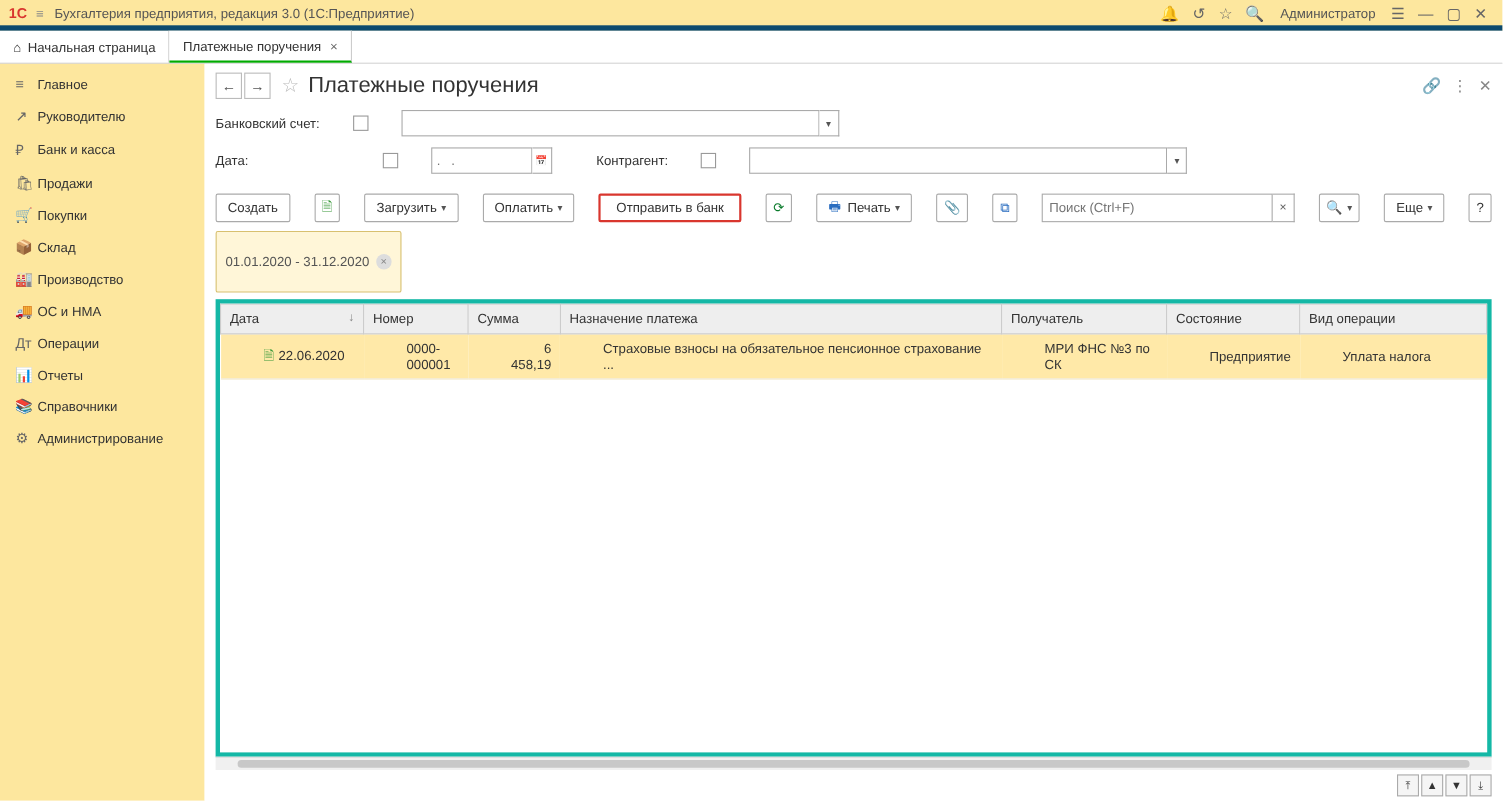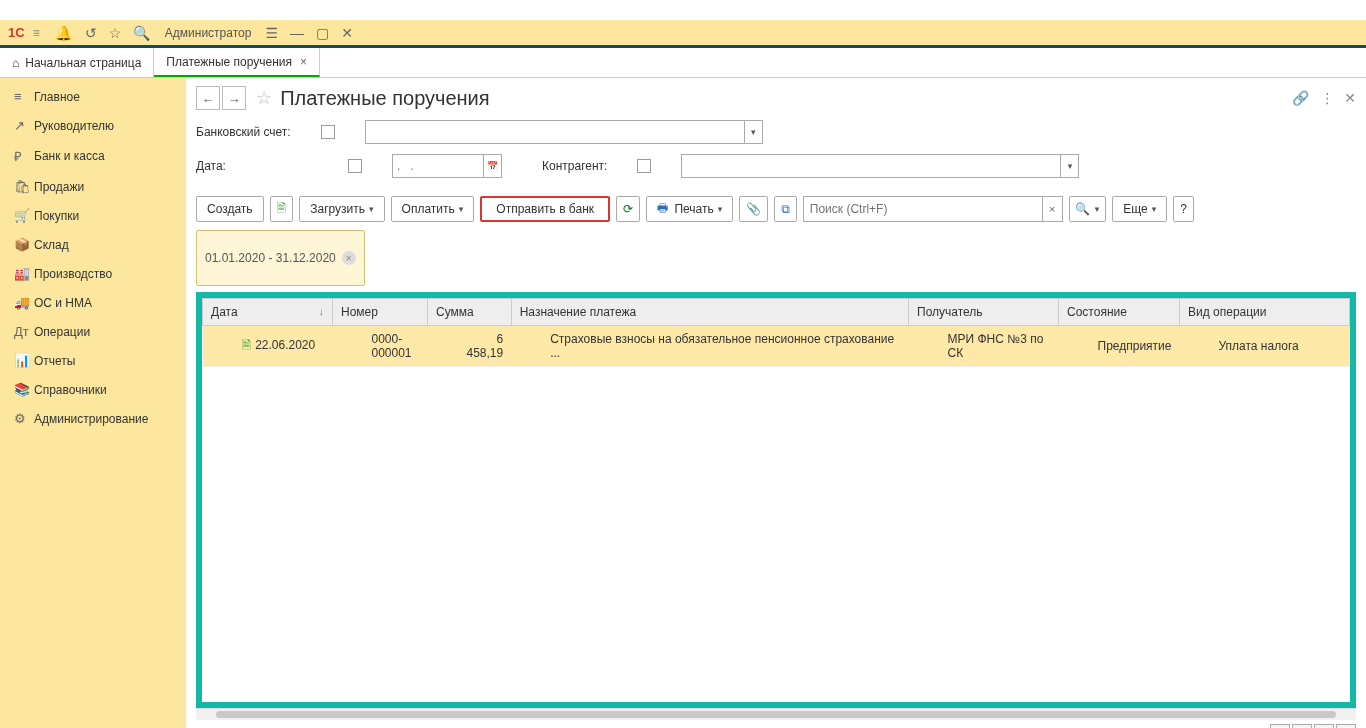--- a/index.html
+++ b/index.html
@@ -1,17 +1,17 @@
 <!DOCTYPE html>
 <html><head>
 <meta charset="utf-8">
 <style>
 * { box-sizing: border-box; margin: 0; padding: 0; }
 body { font-family: Arial, sans-serif; font-size: 12px; color: #333; background: #fff; width: 1366px; height: 728px; overflow: hidden; }
-.titlebar { background: #fde79e; height: 28px; display: flex; align-items: center; padding: 0 8px; border-bottom: 3px solid #0c4a6e; margin-top: 20px; }
+.titlebar { background: #fde79e; height: 28px; display: flex; align-items: center; padding: 0 8px; border-bottom: 5px solid #0c4a6e; }
 .titlebar .logo { color: #d9362e; font-weight: bold; font-size: 13px; margin-right: 8px; }
 .titlebar .hamburger { margin-right: 10px; cursor: pointer; color: #888; }
 .titlebar .title { flex: 1; color: #555; font-size: 12px; }
 .titlebar .tbicon { margin: 0 6px; cursor: pointer; color: #666; font-size: 14px; }
 .titlebar .user { color: #555; margin: 0 8px; }
 .tabs { display: flex; background: #fff; border-bottom: 1px solid #ccc; height: 30px; }
 .tab { display: flex; align-items: center; padding: 0 12px; border-right: 1px solid #ccc; cursor: pointer; font-size: 12px; color: #333; }
 .tab.active { border-bottom: 2px solid #0a0; background: #fff; }
 .tab .home-icon { margin-right: 6px; }
 .tab .close { margin-left: 8px; cursor: pointer; color: #666; }
@@ -26,50 +26,51 @@
 .page-title { font-size: 20px; color: #333; }
 .hdr-right { margin-left: auto; display: flex; align-items: center; gap: 10px; }
 .hdr-right span { cursor: pointer; color: #888; font-size: 14px; }
 .filters { margin-bottom: 8px; }
 .frow { display: flex; align-items: center; margin-bottom: 10px; gap: 24px; }
 .flabel { font-size: 12px; color: #333; margin-right: 6px; }
 .fchk { margin-right: 6px; width: 14px; height: 14px; border: 1px solid #999; background: #fff; display: inline-block; }
 .finput { border: 1px solid #aaa; height: 24px; padding: 0 4px; font-size: 12px; background: #fff; }
 .fselect { display: flex; }
 .fselect .dd { width: 18px; border: 1px solid #aaa; border-left: none; display: flex; align-items: center; justify-content: center; font-size: 9px; color: #555; background:#fff; cursor:pointer; }
-.toolbar { display: flex; align-items: center; gap: 6px; margin-bottom: 8px; flex-wrap: wrap; }
+.toolbar { display: flex; align-items: center; gap: 22px; margin-bottom: 8px; flex-wrap: wrap; }
 .btn { border: 1px solid #aaa; background: #fff; height: 26px; padding: 0 10px; display: flex; align-items: center; cursor: pointer; font-size: 12px; color: #333; border-radius: 2px; }
 .btn .caret { margin-left: 4px; font-size: 9px; color: #555; }
 .btn.icon-only { padding: 0 6px; }
 .btn.green { color: #0a7a2b; }
 .btn.highlight { border: 2px solid #d9362e; padding: 0 14px; }
 .btn.print .picon { color: #2a6dc0; margin-right: 6px; }
 .searchbox { display: flex; flex: 1; max-width: 260px; }
 .searchbox input { flex:1; border: 1px solid #aaa; height: 26px; padding: 0 6px; font-size: 12px; color: #999; }
 .searchbox .clr { width: 20px; border:1px solid #aaa; border-left:none; display:flex; align-items:center; justify-content:center; font-size:11px; color:#666; cursor:pointer; }
 .datefilter { display: inline-flex; align-items: center; border: 1px solid #d8c070; background: #fff6d8; padding: 20px 8px; font-size: 12px; color: #555; border-radius: 2px; margin-bottom: 6px; }
 .datefilter .clrf { margin-left: 6px; color: #888; cursor: pointer; background:#ddd; border-radius:50%; width:14px; height:14px; display:flex; align-items:center; justify-content:center; font-size:10px;}
-.table-wrap { flex: 1; border: 6px solid #14b8a6; overflow: auto; position: relative; }
+.table-wrap { flex: 1; border: 4px solid #14b8a6; overflow: auto; position: relative; }
 table { width: 100%; border-collapse: collapse; font-size: 12px; }
 th { background: #eee; text-align: left; padding: 6px 8px; border: 1px solid #ccc; font-weight: normal; color: #333; }
 th .sort { float: right; color: #888; font-size: 11px; }
 td { padding: 6px 8px; border-bottom: 1px solid #eee; }
 tr.selected td { background: #ffe9a8; padding-left: 39px; }
 .docicon { color: #3a9a3a; margin-right: 4px; }
 .bottom-nav { display: flex; justify-content: flex-end; gap: 2px; padding: 4px 0; }
 .bnbtn { width: 20px; height: 20px; border: 1px solid #aaa; display: flex; align-items: center; justify-content: center; font-size: 10px; cursor: pointer; background: #f5f5f5; }
 .scrollbar-h { height: 12px; background: #f0f0f0; border-top: 1px solid #ddd; position:relative; }
 .scrollbar-h .thumb{ position:absolute; left:20px; right:20px; top:2px; bottom:2px; background:#c8c8c8; border-radius:4px;}
 </style>
 </head>
 <body>
 
 <div class="titlebar">
   <span class="logo">1C</span>
   <span class="hamburger">≡</span>
+  <span class="title">Бухгалтерия предприятия, редакция 3.0  (1С:Предприятие)</span>
   <span class="tbicon">🔔</span>
   <span class="tbicon">↺</span>
   <span class="tbicon">☆</span>
   <span class="tbicon">🔍</span>
   <span class="user">Администратор</span>
   <span class="tbicon">☰</span>
   <span class="tbicon">—</span>
   <span class="tbicon">▢</span>
   <span class="tbicon">✕</span>
 </div>

